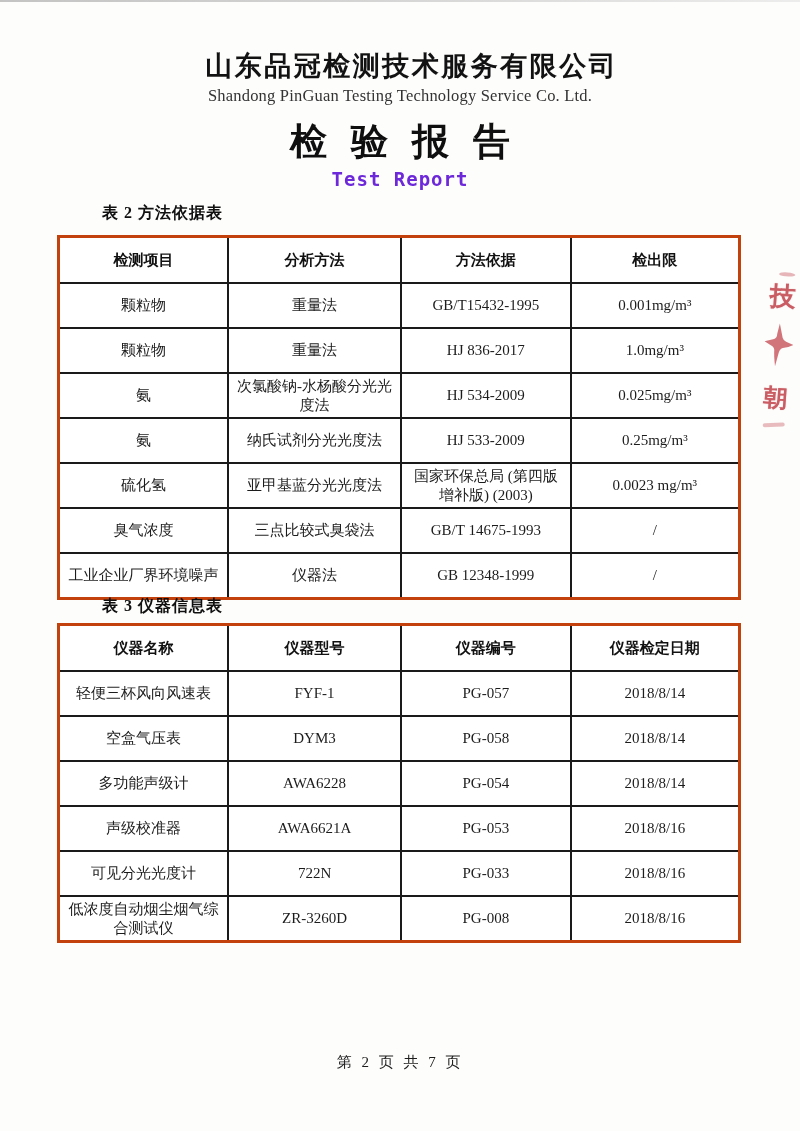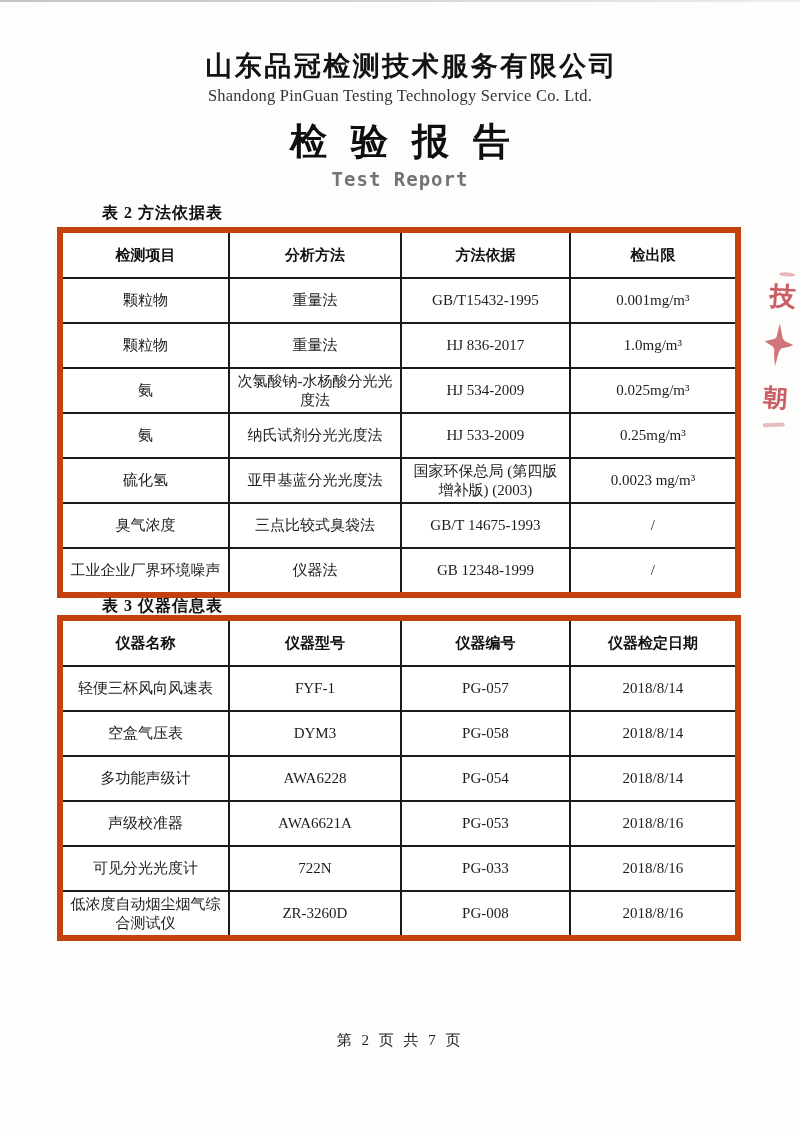--- a/index.html
+++ b/index.html
@@ -12,44 +12,44 @@
     background:linear-gradient(90deg,#8a8a8a,#b3b3b3 55%,#dcdcdc);opacity:.5;}
 
   
   .letterhead{position:absolute;top:50px;left:0;width:100%;text-align:center;}
   .company-cn{font-size:27px;font-weight:700;letter-spacing:2.5px;text-indent:2.5px;
     margin:0;line-height:32px;color:#121212;padding-left:21px;}
   .company-en{font-size:16.5px;font-weight:400;color:#333;margin-top:4px;letter-spacing:.2px;}
   .report-cn{font-size:37px;font-weight:700;letter-spacing:24px;text-indent:24px;
     margin-top:15px;line-height:42px;color:#0f0f0f;}
   .report-en{font-family:"DejaVu Sans Mono","Liberation Mono",monospace;
-    font-size:19px;font-weight:700;letter-spacing:1px;margin-top:5px;color:#737373;}
+    font-size:19px;font-weight:700;letter-spacing:1px;margin-top:5px;color:#6d28d9;}
 
   
   .caption{position:absolute;left:78px;font-size:16px;font-weight:700;
     letter-spacing:1px;color:#101010;margin-left:24px;}
   #caption2{top:203px;}
   #caption3{top:596px;}
 
   
   table.report{position:absolute;left:57px;width:684px;border-collapse:collapse;
-    table-layout:fixed;background:#fff;border:6px solid #c2410c;}
+    table-layout:fixed;background:#fff;border:3px solid #c2410c;margin-top:8px;}
   #table2{top:227px;}
   #table3{top:615px;}
   .report th,.report td{
     border:2px solid #1a1a1a;text-align:center;vertical-align:middle;
     padding:1px 6px;font-size:15px;line-height:19px;height:41px;color:#1c1c1c;
     word-break:break-word;
   }
   .report th{font-weight:700;height:42px;color:#111;}
   .report col.c1{width:24.9%;} .report col.c2{width:25.4%;}
   .report col.c3{width:24.9%;} .report col.c4{width:24.8%;}
 
   
-  .footer{position:absolute;top:1031px;left:0;width:100%;text-align:center;
+  .footer{position:absolute;top:1053px;left:0;width:100%;text-align:center;
     font-size:15px;letter-spacing:3px;color:#1c1c1c;}
 
   
   .stamp{position:absolute;left:757px;top:272px;width:44px;
     display:flex;flex-direction:column;align-items:center;
     color:#bf3a42;opacity:.82;transform:rotate(4deg);font-weight:700;
     pointer-events:none;}
   .stamp .mark-top{width:16px;height:4px;border-radius:50% 50% 40% 40%;
     background:currentColor;opacity:.45;margin-bottom:7px;margin-left:6px;}
   .stamp .char1{font-size:26px;line-height:27px;letter-spacing:0;

